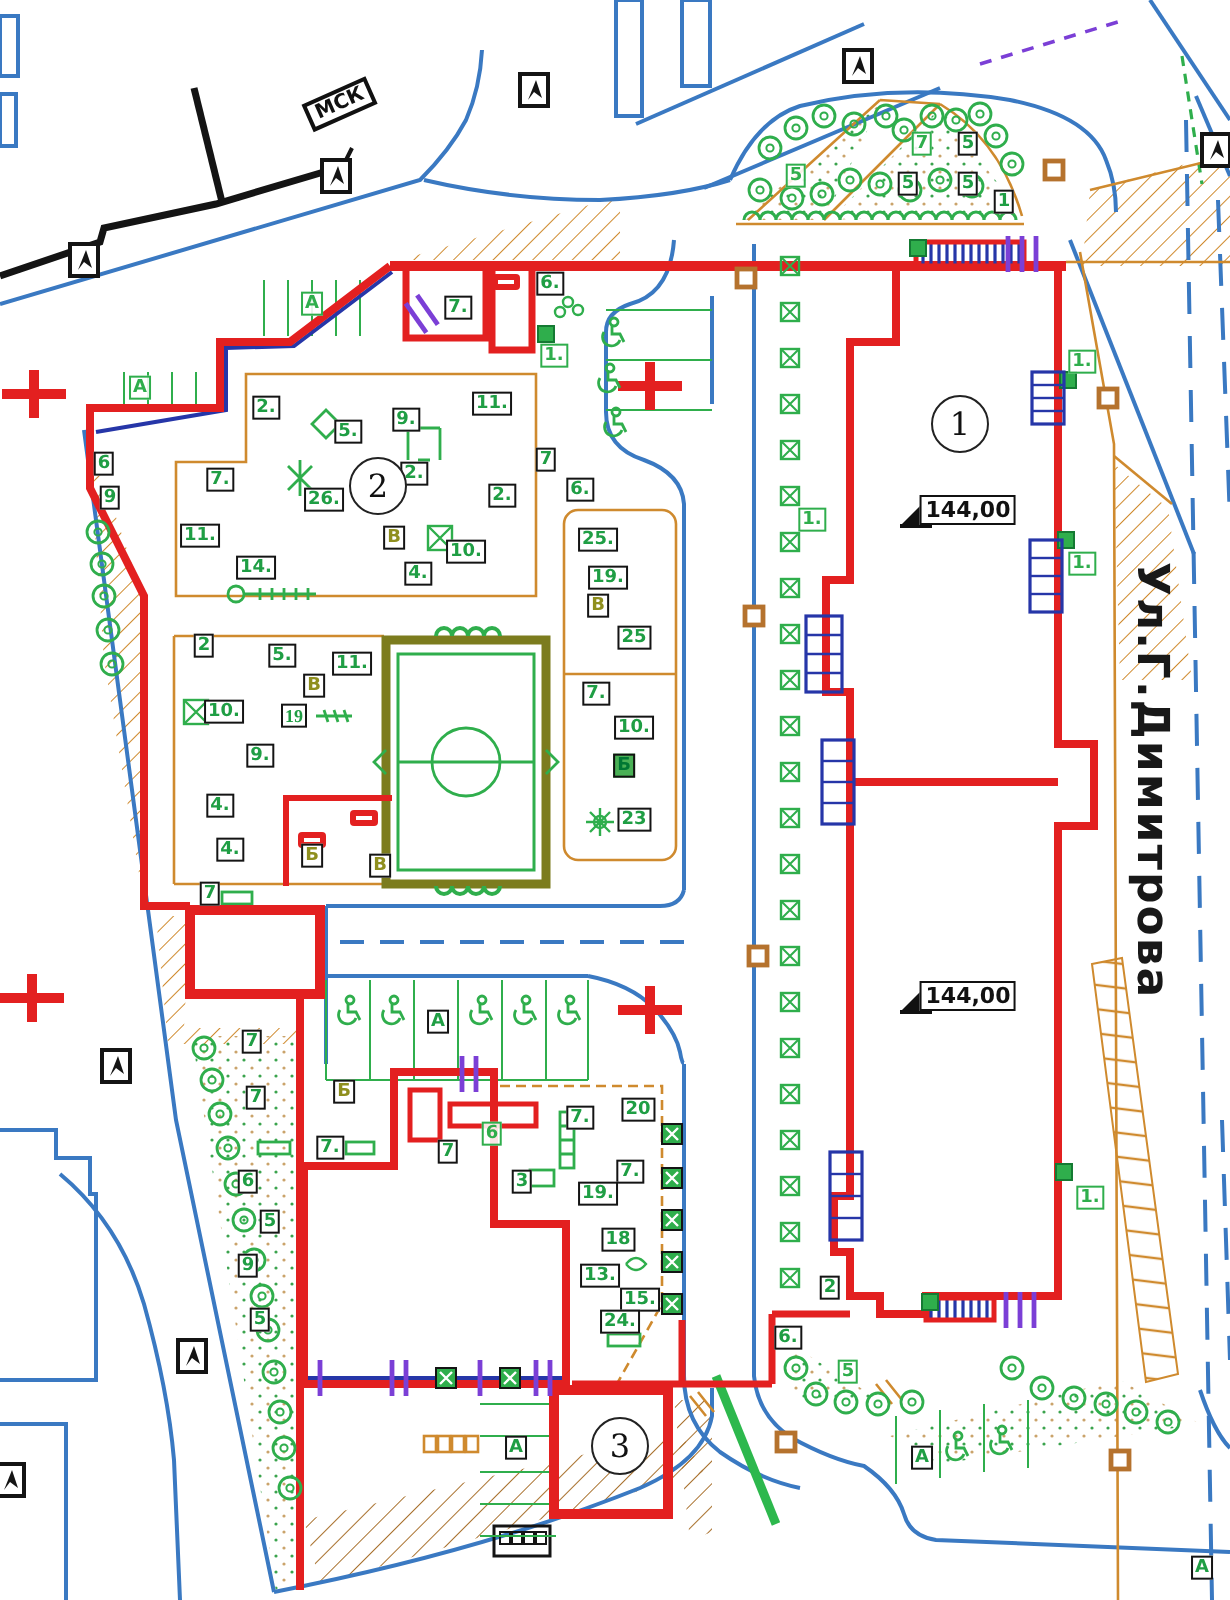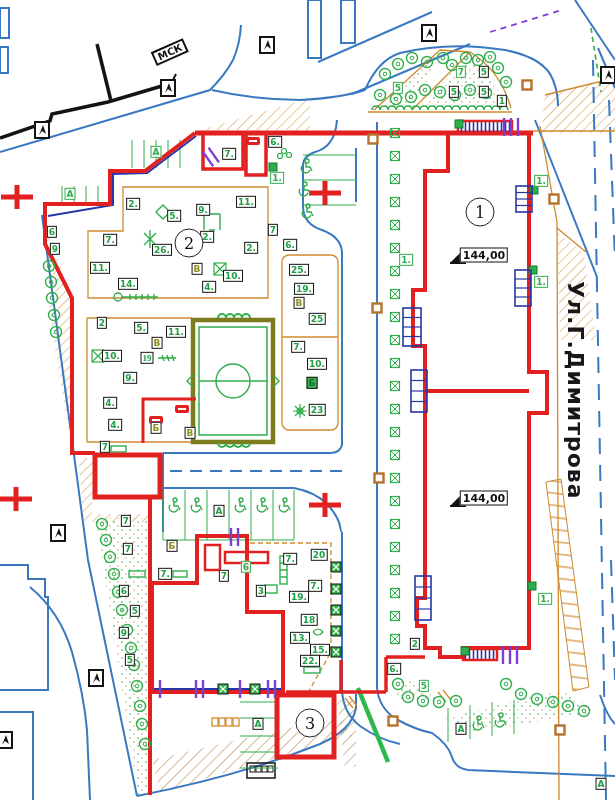--- a/index.html
+++ b/index.html
@@ -744,21 +744,21 @@
       <div class="lbl" style="left: 224px; top: 576px;">7</div>
       <div class="lbl s-gr" style="left: 246px; top: 567px;">6</div>
       <div class="lbl" style="left: 261px; top: 591px;">3</div>
       <div class="lbl" style="left: 290px; top: 559px;">7.</div>
       <div class="lbl" style="left: 319px; top: 555px;">20</div>
       <div class="lbl" style="left: 315px; top: 586px;">7.</div>
       <div class="lbl" style="left: 299px; top: 597px;">19.</div>
       <div class="lbl" style="left: 320px; top: 606px; margin-top: 44px;">15.</div>
       <div class="lbl" style="left: 309px; top: 620px;">18</div>
       <div class="lbl" style="left: 300px; top: 638px;">13.</div>
-      <div class="lbl" style="left: 310px; top: 661px;">22.</div>
+      <div class="lbl" style="left: 310px; top: 661px;">24.</div>
       <div class="lbl" style="left: 258px; top: 724px;">A</div>
       <div class="lbl" style="left: 394px; top: 669px;">6.</div>
       <div class="lbl s-gr" style="left: 424px; top: 686px;">5</div>
       <div class="lbl s-gr" style="left: 406px; top: 260px;">1.</div>
       <div class="lbl s-gr" style="left: 541px; top: 181px;">1.</div>
       <div class="lbl s-gr" style="left: 541px; top: 282px;">1.</div>
       <div class="lbl s-gr" style="left: 545px; top: 599px;">1.</div>
       <div class="lbl" style="left: 415px; top: 644px;">2</div>
       <div class="lbl" style="left: 461px; top: 729px;">A</div>
       <div class="lbl" style="left: 601px; top: 784px;">A</div>

